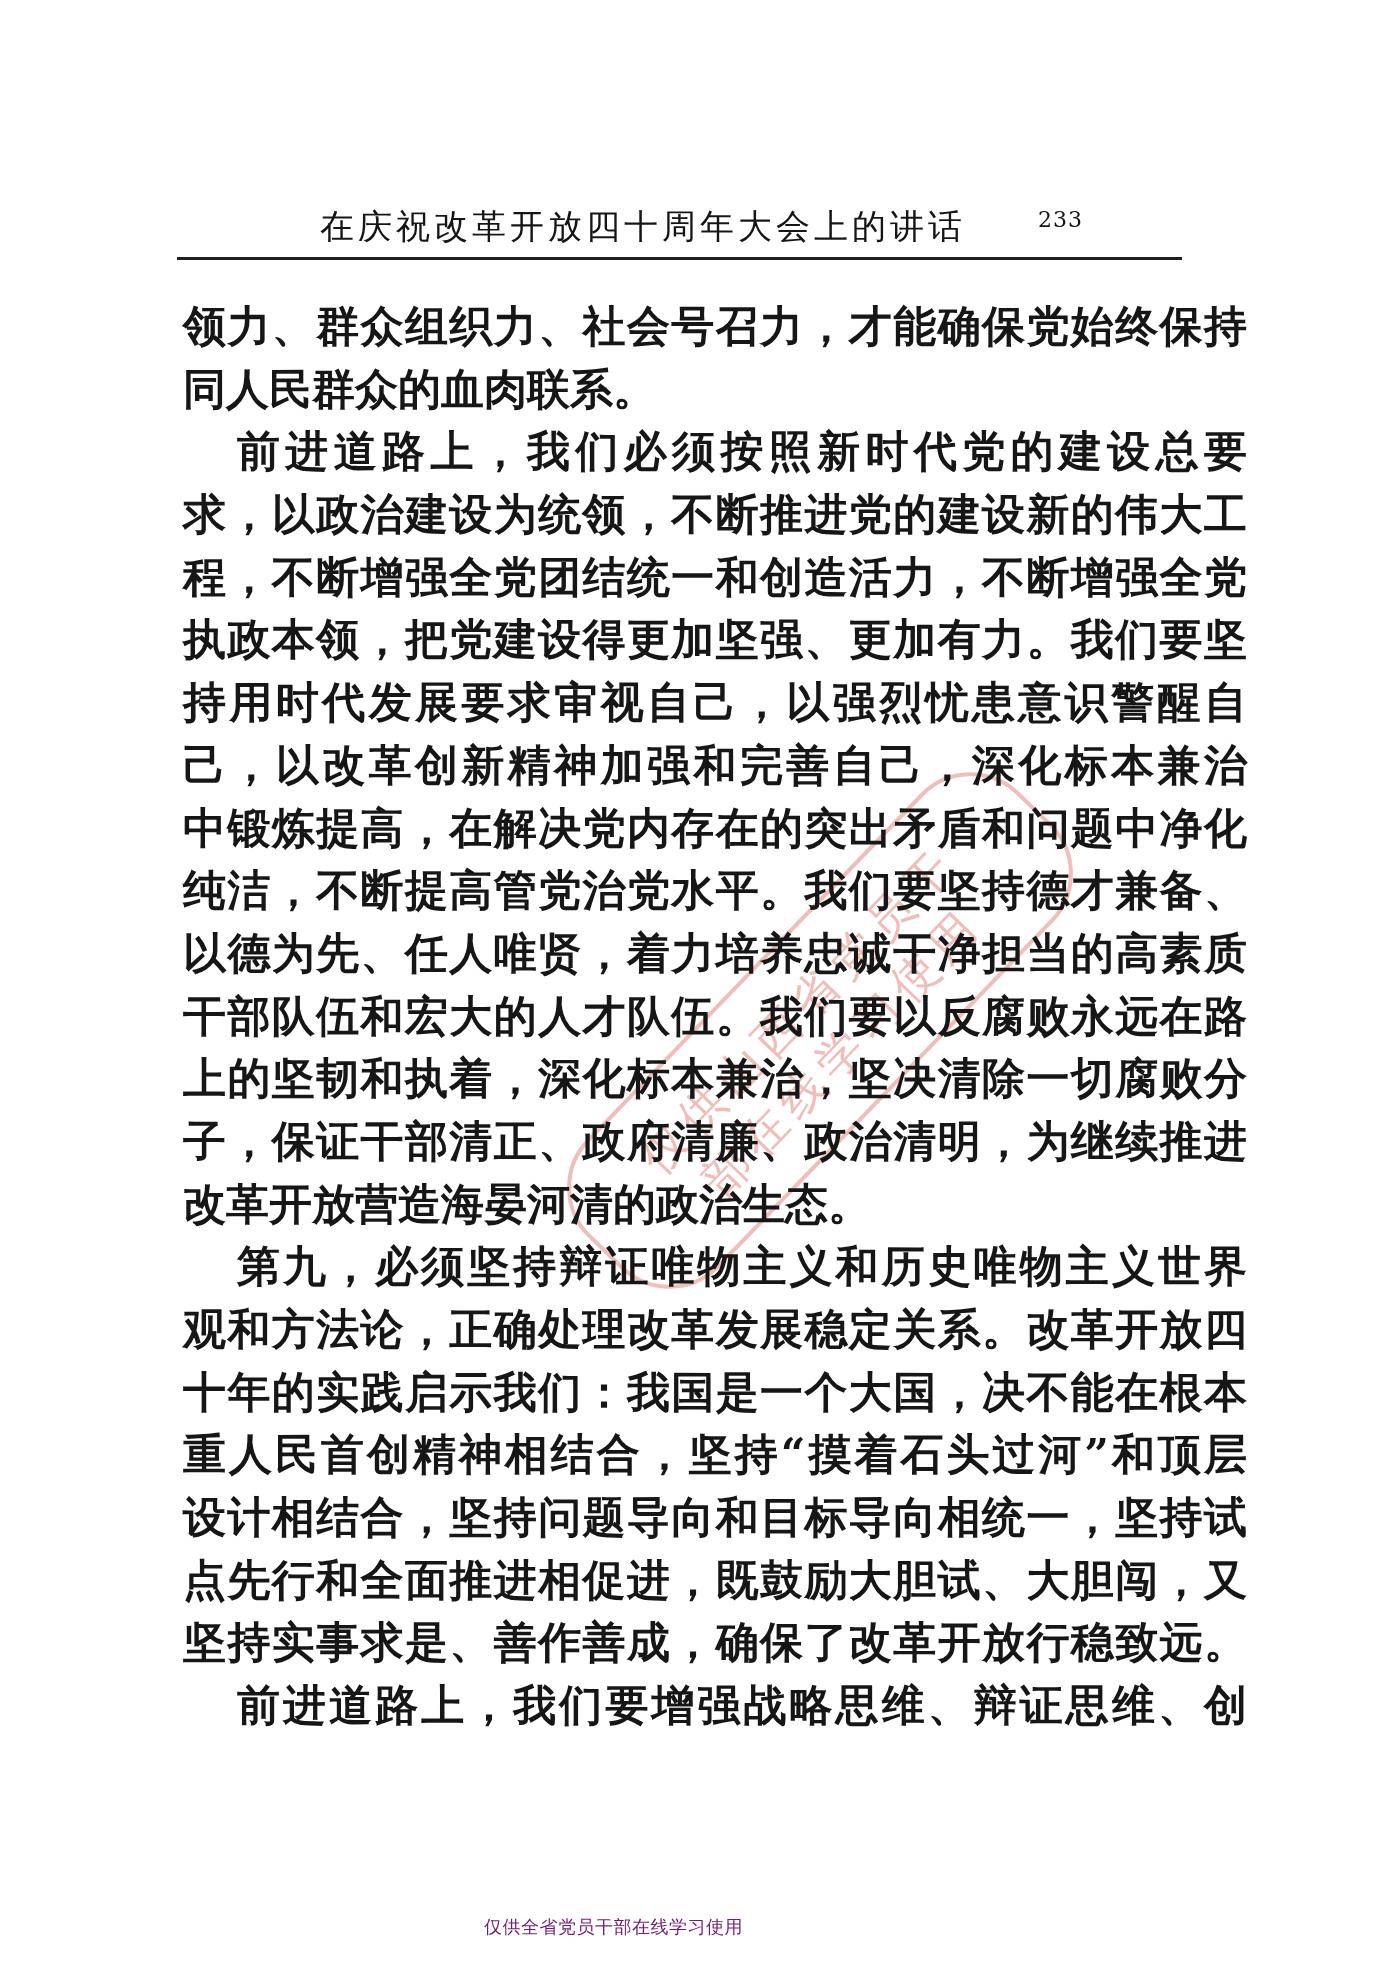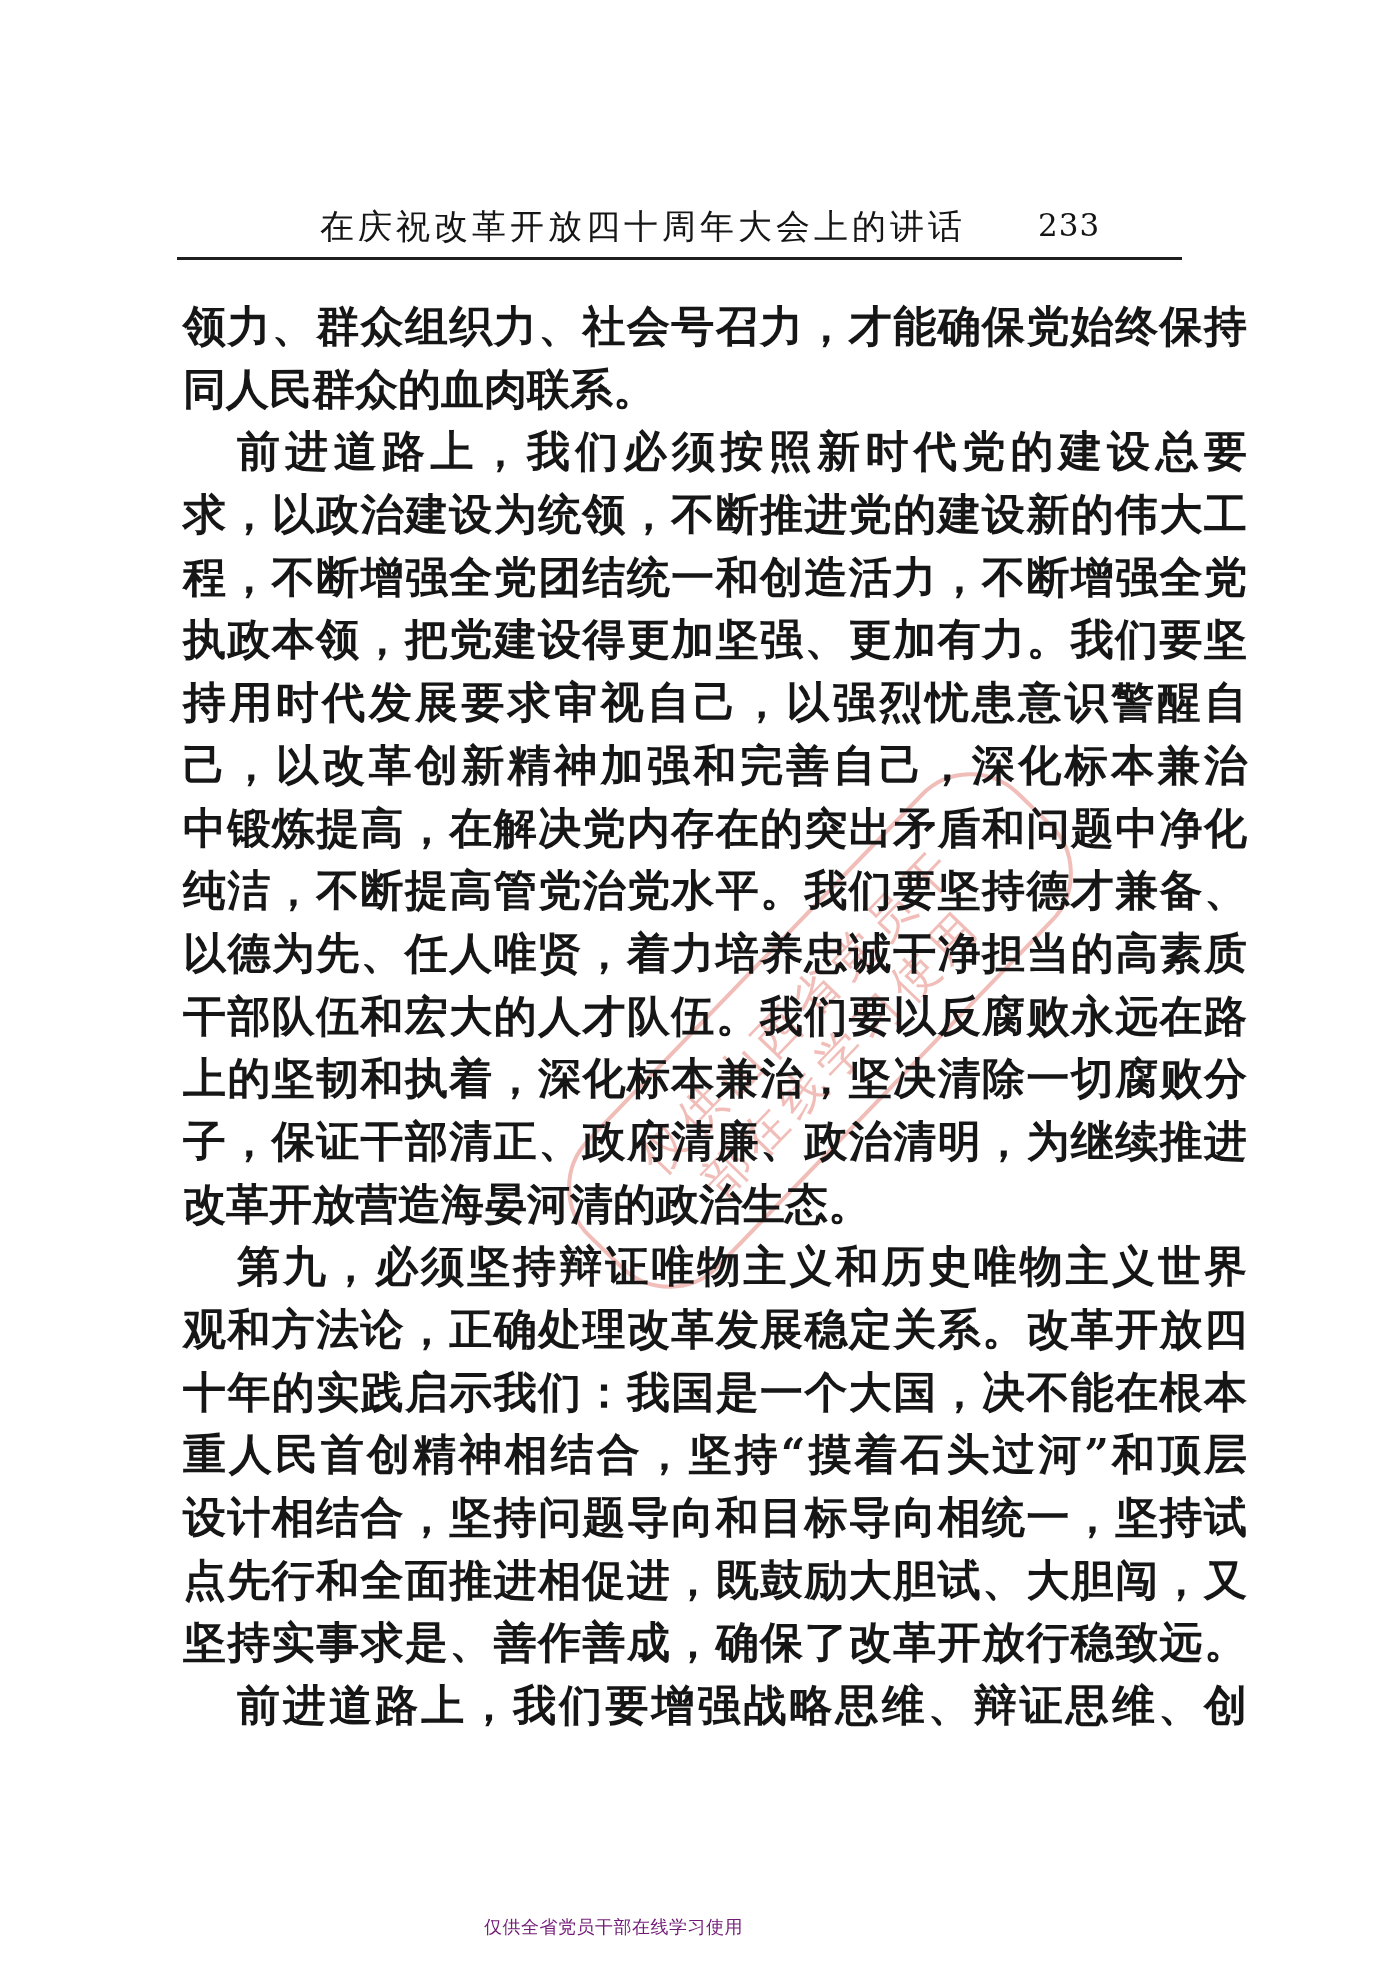--- a/index.html
+++ b/index.html
@@ -21,21 +21,21 @@
     top: 204px;
     font-size: 34px;
     letter-spacing: 4px;
     white-space: nowrap;
     color: #151515;
   }
   .hdr-pagenum {
     position: absolute;
     left: 1038px;
     top: 207px;
-    font-size: 31px;
+    font-size: 22px;
     letter-spacing: 1px;
     color: #151515;
   }
   .hdr-rule {
     position: absolute;
     left: 177px;
     top: 257px;
     width: 1005px;
     height: 3px;
     background: #1f1f1f;

